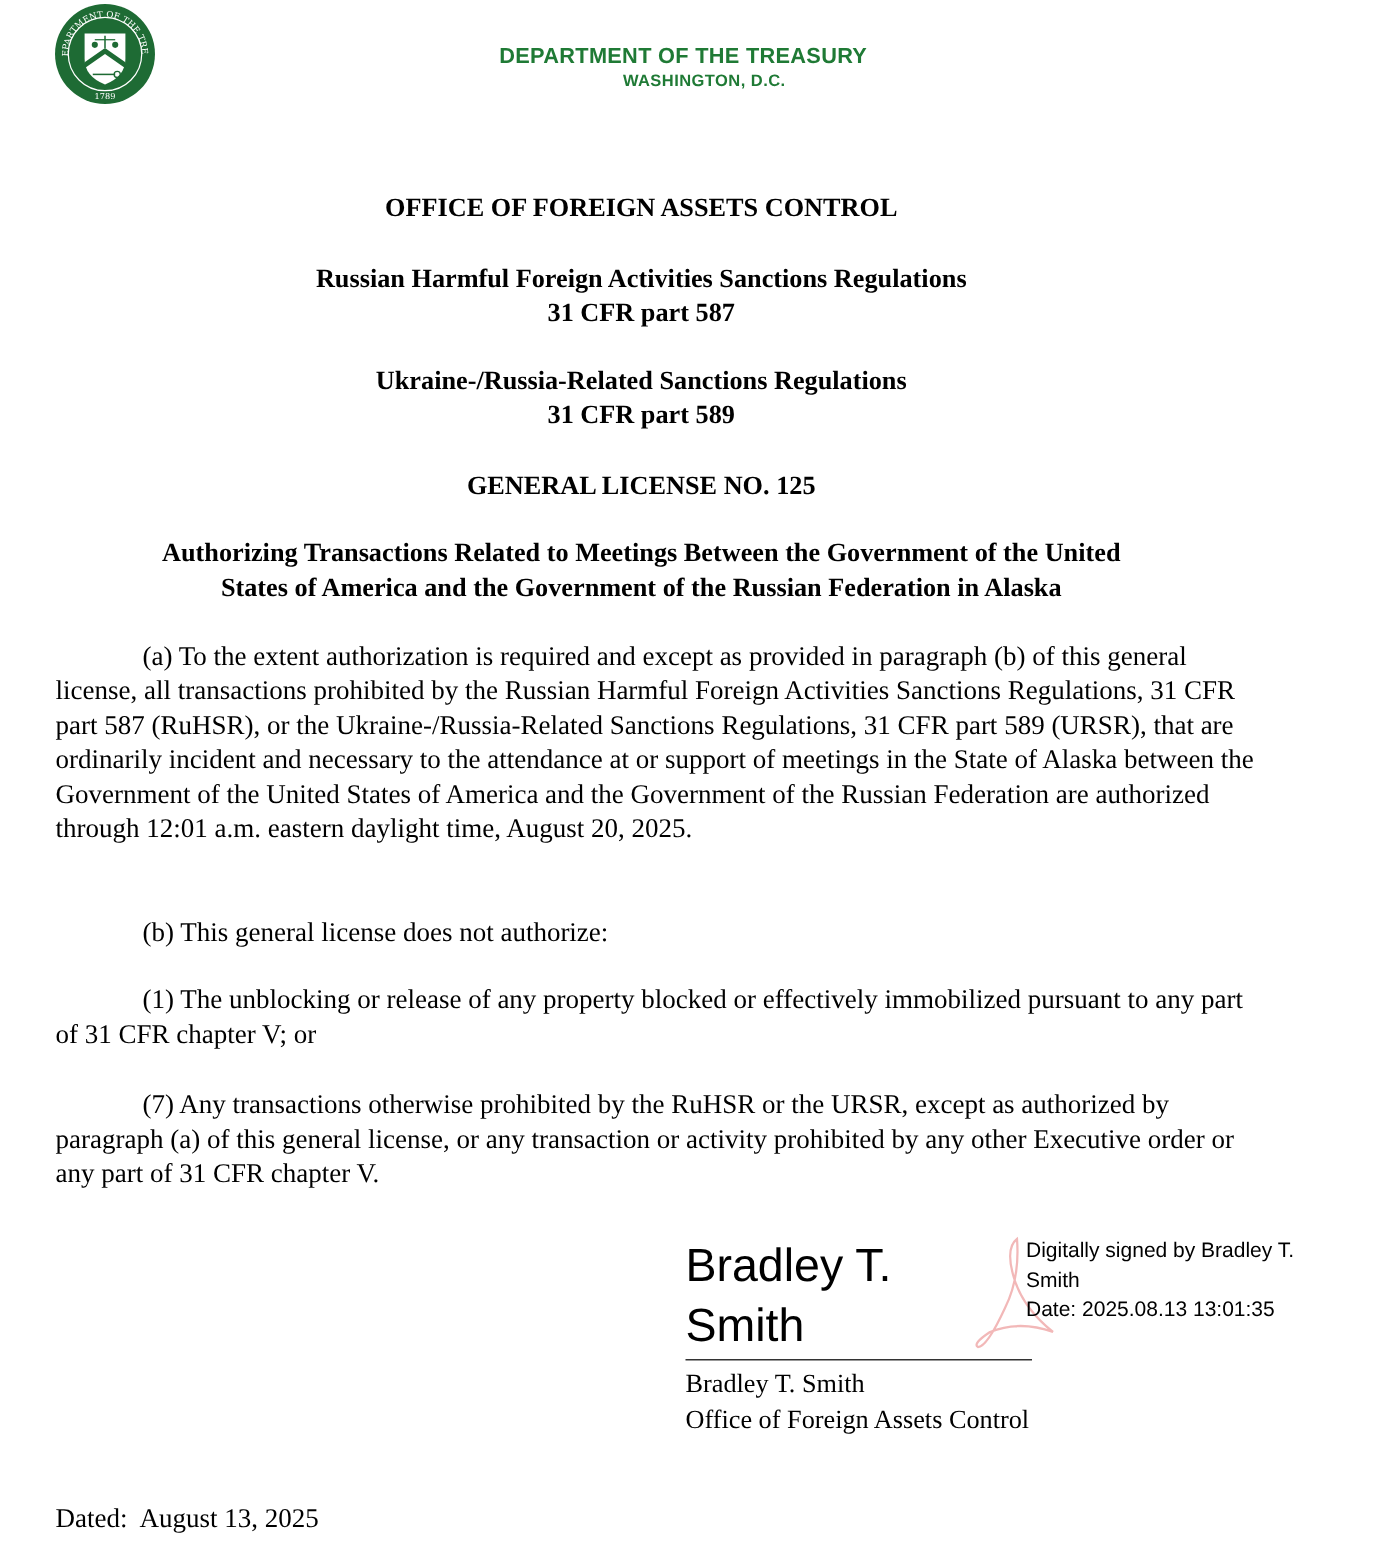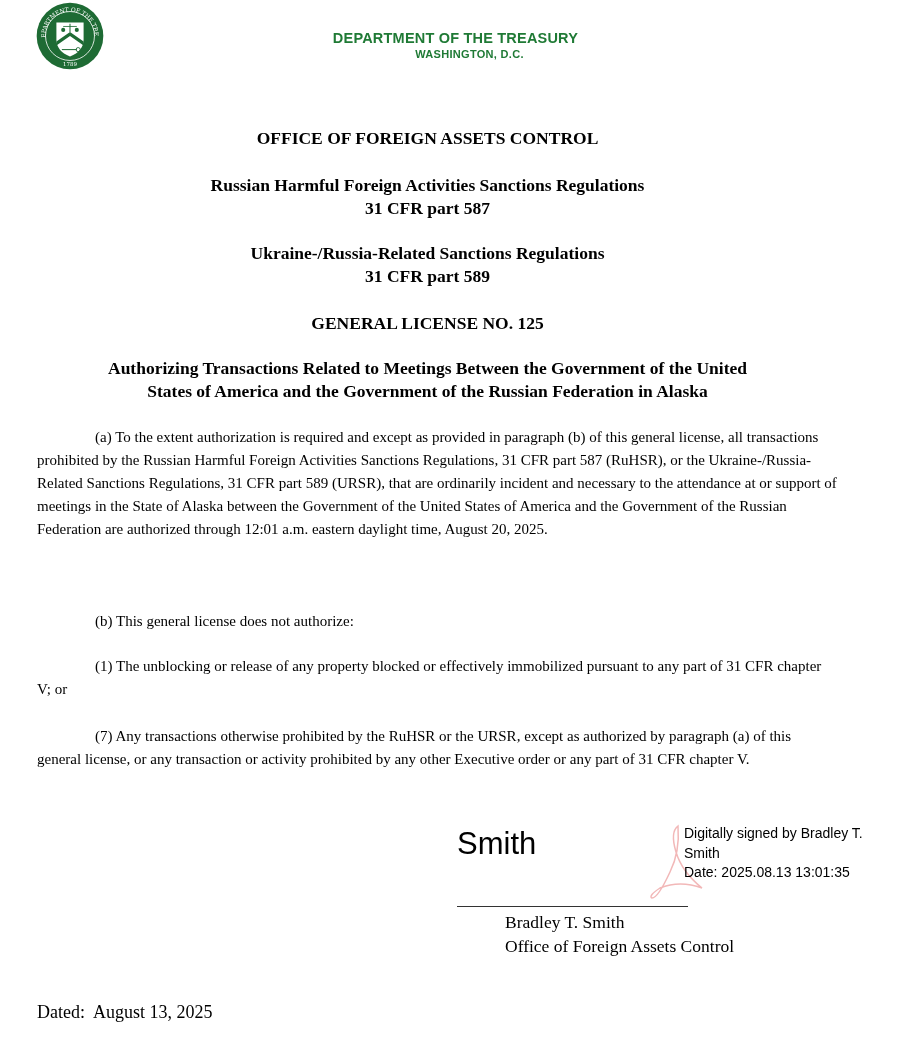--- a/index.html
+++ b/index.html
@@ -7,29 +7,29 @@
          font-family: "Liberation Serif", serif; color: #000; }
   .abs { position: absolute; }
   .seal { left: 36px; top: 2px; width: 68px; height: 68px; }
   .dept { left: 0; width: 855px; text-align: center; top: 30px;
           font-family: "Liberation Sans", sans-serif; font-weight: bold;
           color: #1f7a35; font-size: 14.5px; letter-spacing: 0.2px; padding-left: 28px; }
   .city { left: 0; width: 855px; text-align: center; top: 48px;
           font-family: "Liberation Sans", sans-serif; font-weight: bold;
           color: #1f7a35; font-size: 11px; letter-spacing: 0.3px; margin-left: 42px; }
   .ctr { left: 0; width: 855px; text-align: center; font-weight: bold; font-size: 17.5px; line-height: 22px; }
-  .para { left: 37px; width: 800px; font-size: 15px; line-height: 23px; }
+  .para { left: 37px; width: 800px; font-size: 18px; line-height: 23px; }
   .indent { display: inline-block; width: 58px; }
   .sig-big { left: 457px; top: 824px; font-family: "Liberation Sans", sans-serif;
              font-size: 31px; line-height: 40px; }
   .sig-line { left: 457px; top: 906px; width: 231px; border-top: 1px solid #333; height: 0; }
   .dig { left: 684px; top: 824px; font-family: "Liberation Sans", sans-serif;
          font-size: 14px; line-height: 19.5px; width: 225px; }
   .acro { left: 640px; top: 822px; width: 70px; height: 80px; }
-  .signer { left: 457px; top: 911px; font-size: 17.5px; line-height: 23.5px; margin-left: 48px; }
+  .signer { left: 457px; top: 911px; font-size: 17.5px; line-height: 23.5px; }
   .dated { left: 37px; top: 1002px; font-size: 18px; }
 </style>
 </head>
 <body>
 
 <svg class="abs seal" viewBox="0 0 100 100">
   <circle cx="50" cy="50" r="49" fill="#1e6b34"></circle>
   <circle cx="50" cy="50" r="36" fill="none" stroke="#ffffff" stroke-width="1.2"></circle>
   <path id="sealArc" d="M 14 50 A 36 36 0 0 1 86 50" fill="none"></path>
   <text font-size="8.5" fill="#ffffff" font-family="DejaVu Serif, serif">
@@ -60,20 +60,21 @@
 
 <div class="abs para" style="top:426px"><span class="indent"></span><span>(a) To the extent authorization is required and except as provided in paragraph (b) of this general license, all transactions prohibited by the Russian Harmful Foreign Activities Sanctions Regulations, 31 CFR part 587 (RuHSR), or the Ukraine-/Russia-Related Sanctions Regulations, 31 CFR part 589 (URSR), that are ordinarily incident and necessary to the attendance at or support of meetings in the State of Alaska between the Government of the United States of America and the Government of the Russian Federation are authorized through 12:01 a.m. eastern daylight time, August 20, 2025.</span></div>
 <div class="abs para" style="top:610px"><span class="indent"></span><span>(b) This general license does not authorize:</span></div>
 <div class="abs para" style="top:655px"><span class="indent"></span><span>(1) The unblocking or release of any property blocked or effectively immobilized pursuant to any part of 31 CFR chapter V; or</span></div>
 <div class="abs para" style="top:725px"><span class="indent"></span><span>(7) Any transactions otherwise prohibited by the RuHSR or the URSR, except as authorized by paragraph (a) of this general license, or any transaction or activity prohibited by any other Executive order or any part of 31 CFR chapter V.</span></div>
 
 <svg class="abs acro" viewBox="0 0 70 80">
   <path d="M 38 4 Q 30 10 36 30 Q 42 50 62 66 Q 40 58 20 66 Q 8 74 12 76 Q 18 76 30 50 Q 40 30 38 4 Z" fill="none" stroke="#f2b8b8" stroke-width="1.5"></path>
 </svg>
 <div class="abs sig-big">
+  <div>Bradley T.</div>
   <div>Smith</div>
 </div>
 <div class="abs dig">
   <div>Digitally signed by Bradley T.</div>
   <div>Smith</div>
   <div>Date: 2025.08.13 13:01:35</div>
 </div>
 <div class="abs sig-line"></div>
 <div class="abs signer">
   <div>Bradley T. Smith</div>

